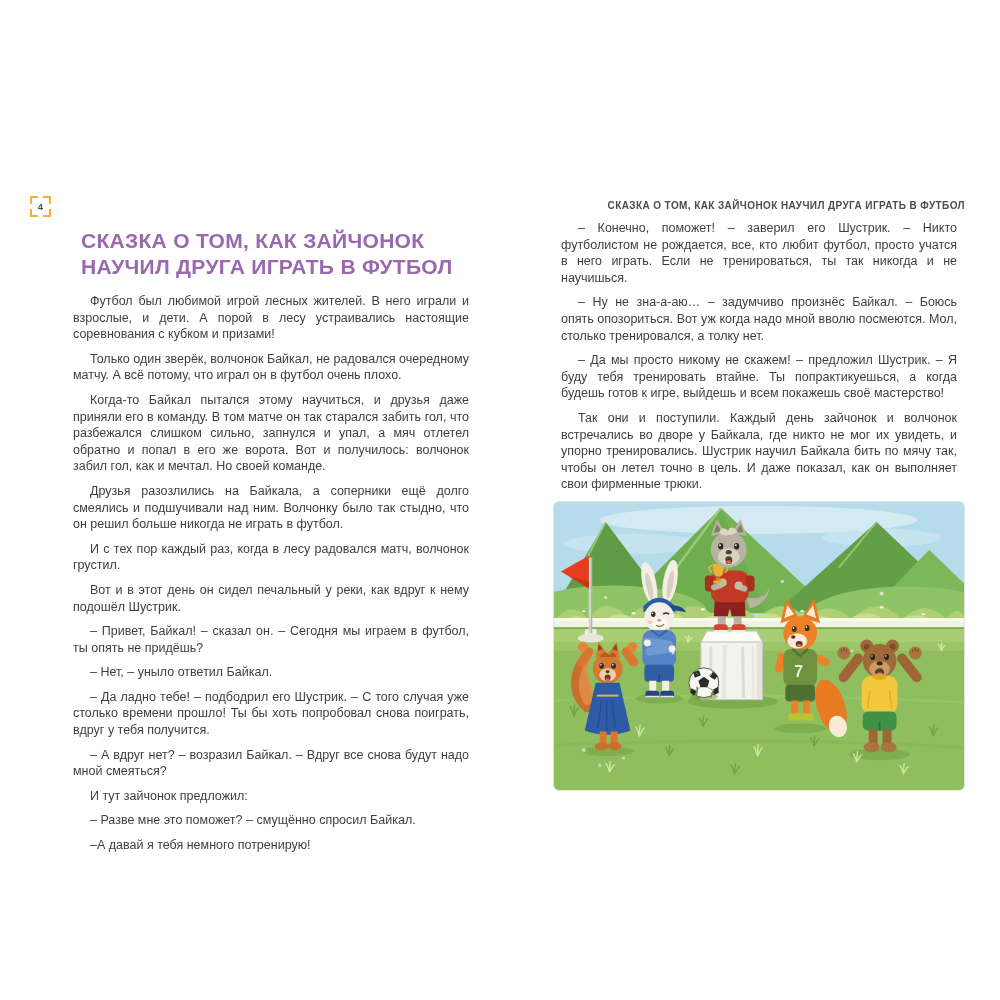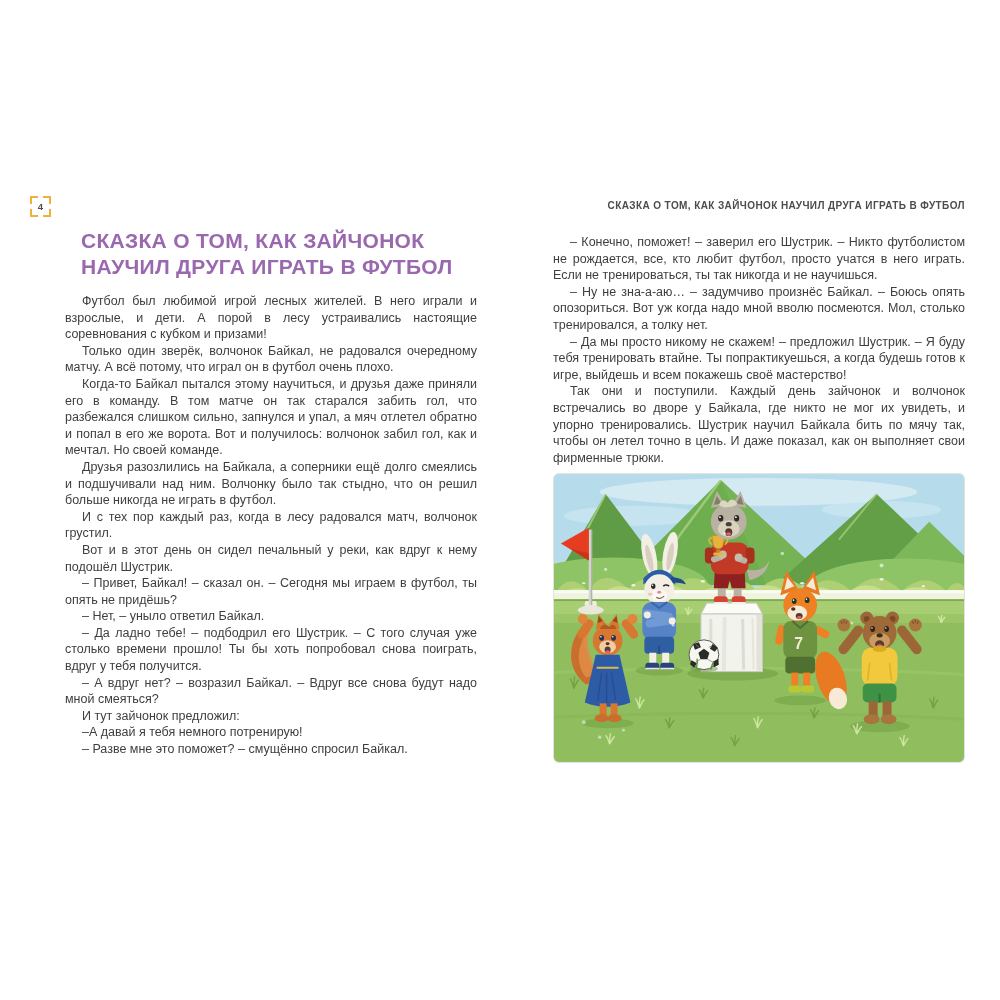--- a/index.html
+++ b/index.html
@@ -21,24 +21,24 @@
 
   .left-page{position:absolute;left:65px;top:228px;width:412px;}
   .right-page{position:absolute;left:553px;top:200px;width:412px;}
 
   .story-title{
     margin:0 0 13px 16px;font-size:21px;line-height:26px;font-weight:bold;
     letter-spacing:0.3px;color:#9a68ae;
   }
   .running-head{
     font-size:10px;line-height:12px;font-weight:bold;letter-spacing:0.4px;
-    color:#4c4c4c;text-align:right;margin:0 0 22px 0;
+    color:#4c4c4c;text-align:right;margin:0 0 4px 0;
   }
   .bodytext p{
-    margin:0;text-indent:17px;text-align:justify;
+    margin:8px;text-indent:17px;text-align:justify;
     font-size:12.5px;line-height:16.6px;color:#3f3e3e;
     hyphens:auto;-webkit-hyphens:auto;
   }
   figure.illustration{
     margin:7px 0 0 0;width:410px;height:288px;
     border:1px solid #e3e3dd;border-radius:6px;overflow:hidden;
     box-shadow:0 0 0 2px #fbfbf9 inset;
     background:#b6dcec;
   }
   figure.illustration svg{display:block;width:100%;height:100%;}
@@ -63,22 +63,22 @@
       <p>Только один зверёк, волчонок Байкал, не радовался очередному матчу. А всё потому, что играл он в футбол очень плохо.</p>
       <p>Когда-то Байкал пытался этому научиться, и друзья даже приняли его в команду. В том матче он так старался забить гол, что разбежался слишком сильно, запнулся и упал, а мяч отлетел обратно и попал в его же ворота. Вот и получилось: волчонок забил гол, как и мечтал. Но своей команде.</p>
       <p>Друзья разозлились на Байкала, а соперники ещё долго смеялись и подшучивали над ним. Волчонку было так стыдно, что он решил больше никогда не играть в футбол.</p>
       <p>И с тех пор каждый раз, когда в лесу радовался матч, волчонок грустил.</p>
       <p>Вот и в этот день он сидел печальный у реки, как вдруг к нему подошёл Шустрик.</p>
       <p>– Привет, Байкал! – сказал он. – Сегодня мы играем в футбол, ты опять не придёшь?</p>
       <p>– Нет, – уныло ответил Байкал.</p>
       <p>– Да ладно тебе! – подбодрил его Шустрик. – С того случая уже столько времени прошло! Ты бы хоть попробовал снова поиграть, вдруг у тебя получится.</p>
       <p>– А вдруг нет? – возразил Байкал. – Вдруг все снова будут надо мной смеяться?</p>
       <p>И тут зайчонок предложил:</p>
+      <p>– Разве мне это поможет? – смущённо спросил Байкал.</p>
       <p>–А давай я тебя немного потренирую!</p>
-      <p>– Разве мне это поможет? – смущённо спросил Байкал.</p>
     </div>
   </div>
 
   <div class="right-page">
     <div class="running-head">СКАЗКА О ТОМ, КАК ЗАЙЧОНОК НАУЧИЛ ДРУГА ИГРАТЬ В ФУТБОЛ</div>
     <div class="bodytext">
       <p>– Конечно, поможет! – заверил его Шустрик. – Никто футболистом не рождается, все, кто любит футбол, просто учатся в него играть. Если не тренироваться, ты так никогда и не научишься.</p>
       <p>– Ну не зна-а-аю… – задумчиво произнёс Байкал. – Боюсь опять опозориться. Вот уж когда надо мной вволю посмеются. Мол, столько тренировался, а толку нет.</p>
       <p>– Да мы просто никому не скажем! – предложил Шустрик. – Я буду тебя тренировать втайне. Ты попрактикуешься, а когда будешь готов к игре, выйдешь и всем покажешь своё мастерство!</p>
       <p>Так они и поступили. Каждый день зайчонок и волчонок встречались во дворе у Байкала, где никто не мог их увидеть, и упорно тренировались. Шустрик научил Байкала бить по мячу так, чтобы он летел точно в цель. И даже показал, как он выполняет свои фирменные трюки.</p>

